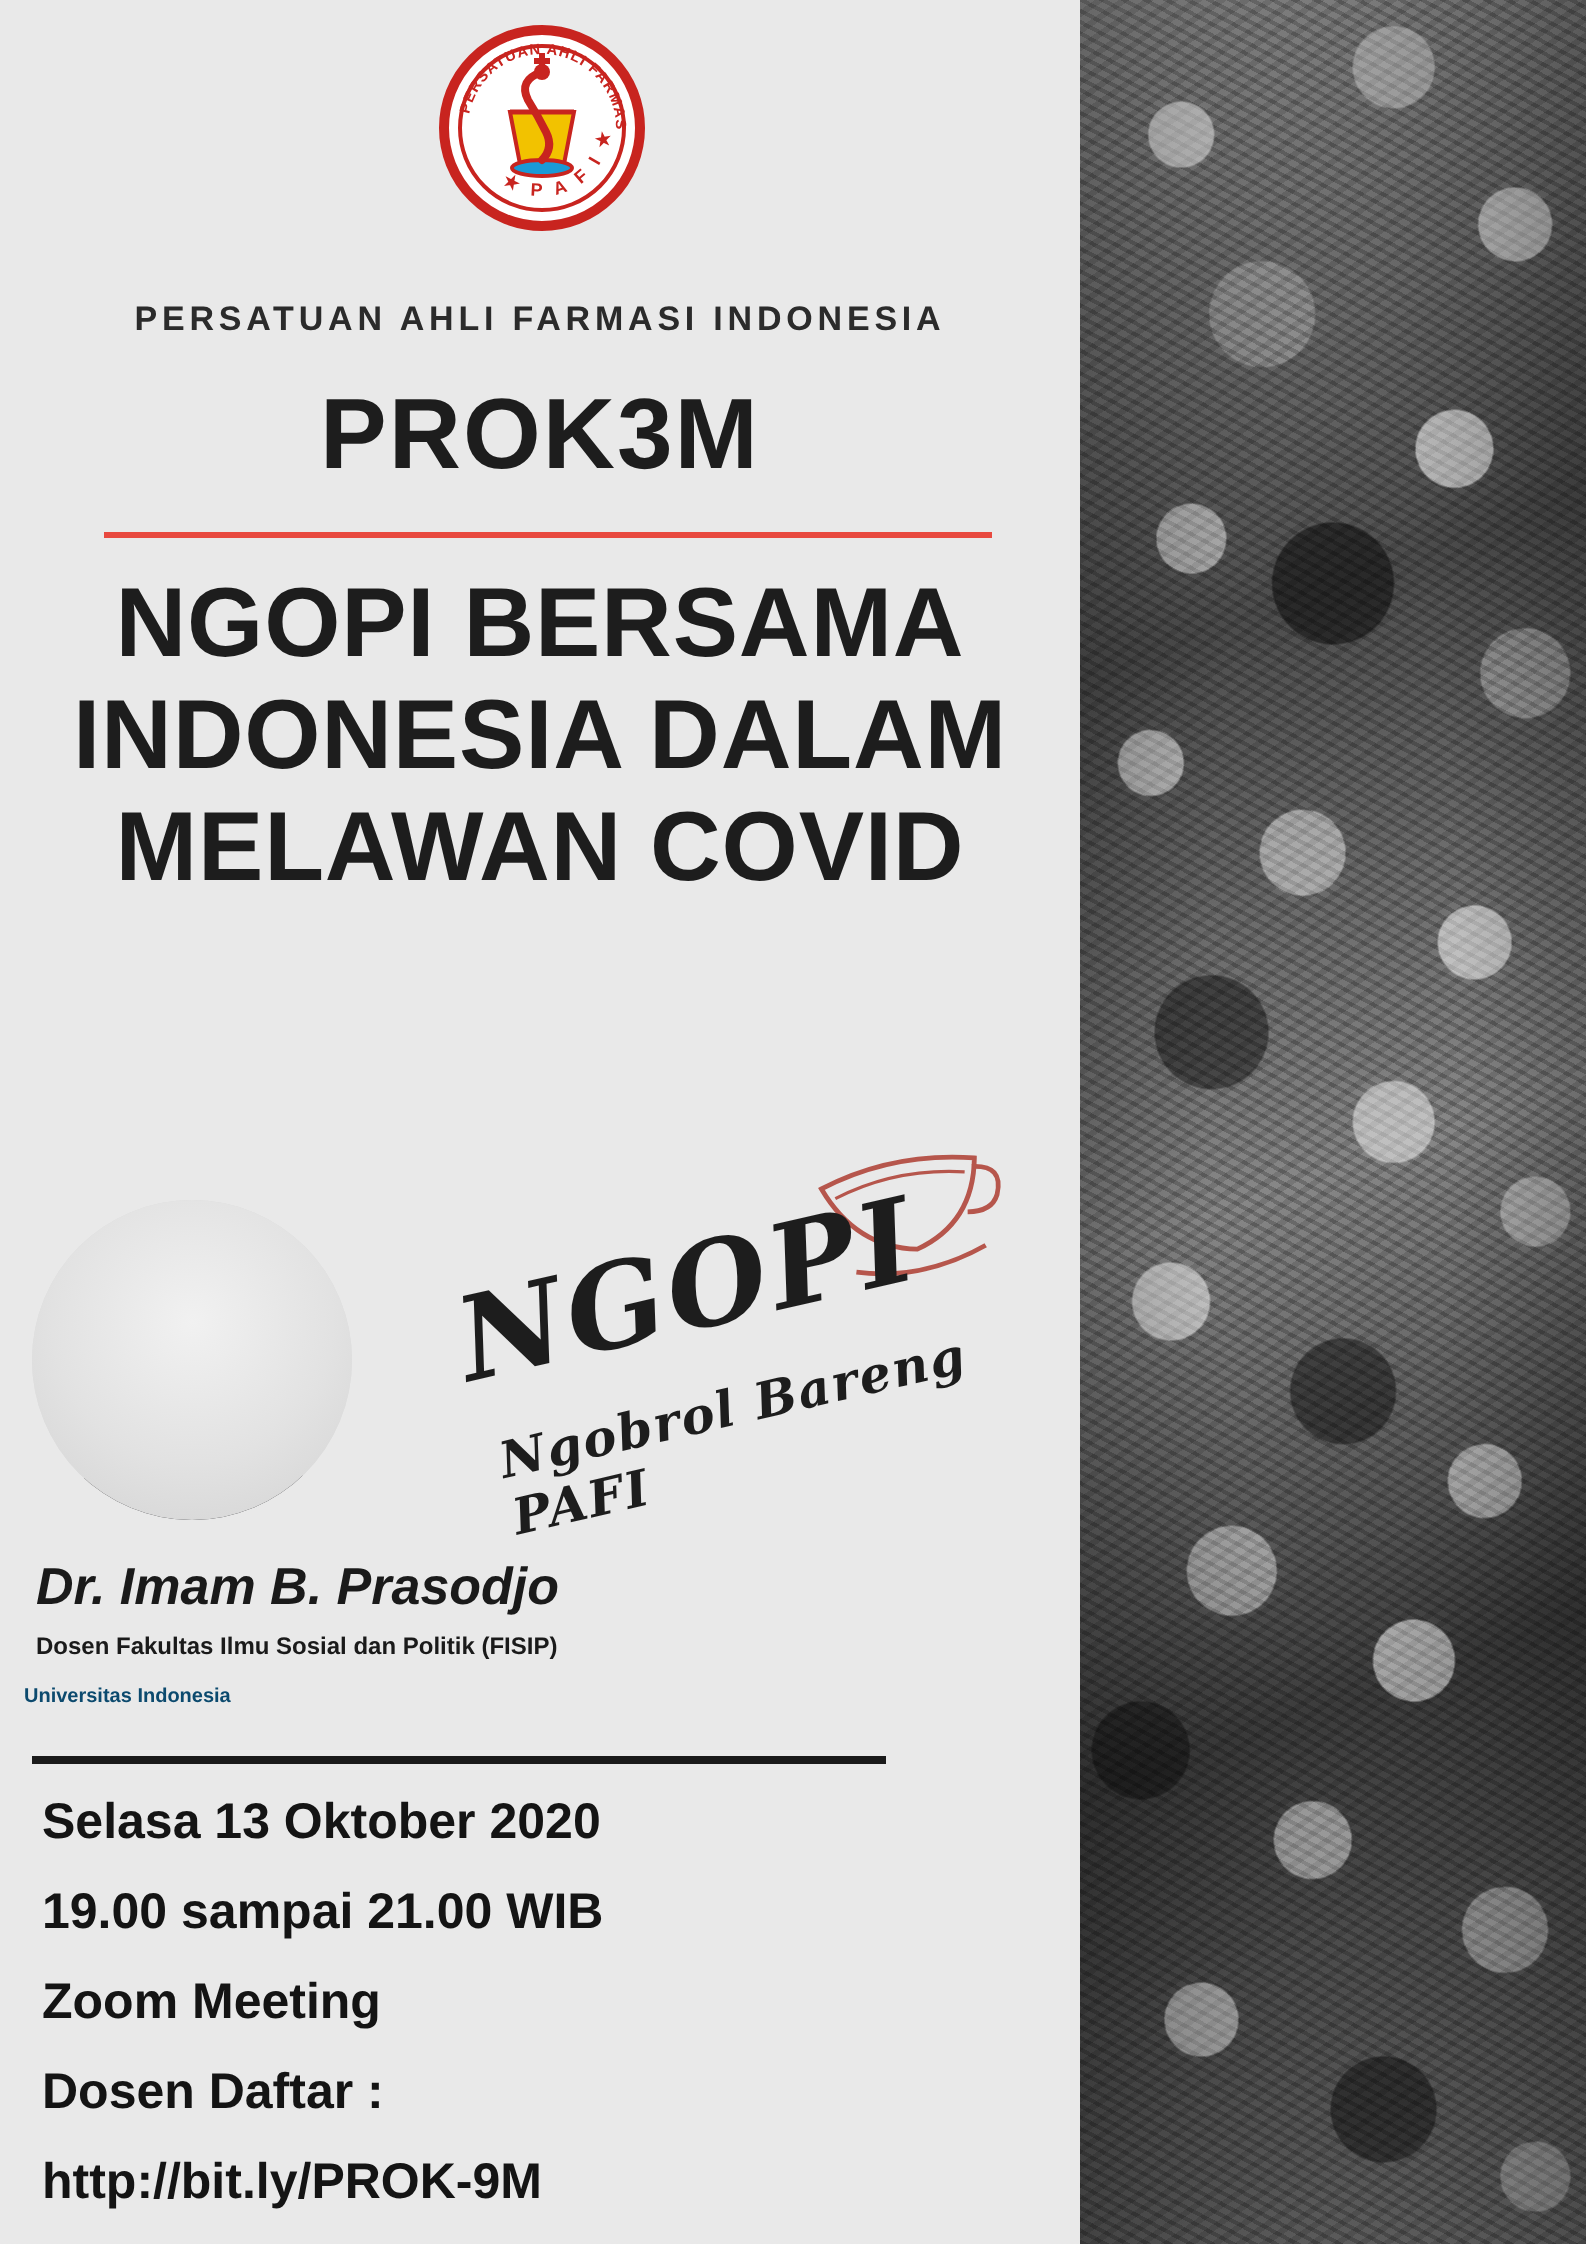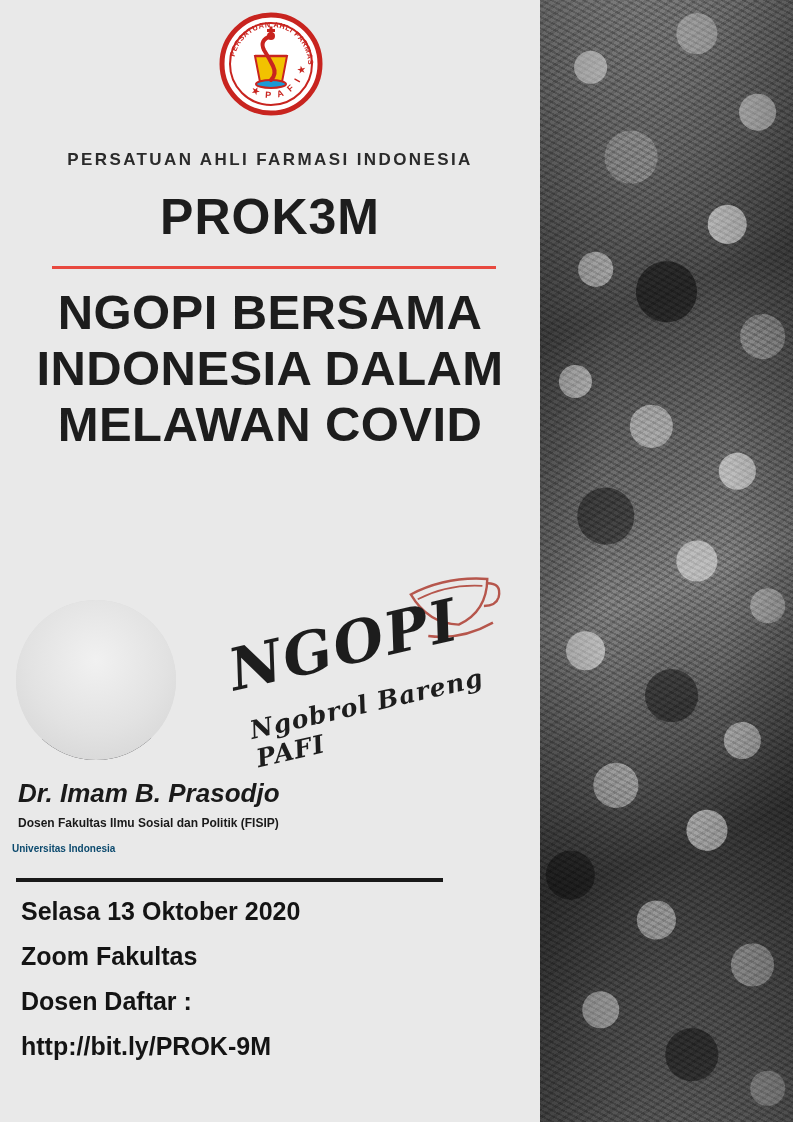--- a/index.html
+++ b/index.html
@@ -323,18 +323,19 @@
   </div>
 
   <div class="speaker-name">Dr. Imam B. Prasodjo</div>
   <div class="speaker-role1">Dosen Fakultas Ilmu Sosial dan Politik (FISIP)</div>
   <div class="speaker-role2">Universitas Indonesia</div>
 
   <div class="rule-black"></div>
 
   <div class="details">
     <div class="line">Selasa 13 Oktober 2020</div>
-    <div class="line">Zoom Fakultas</div>
+    <div class="line">19.00 sampai 21.00 WIB</div>
+    <div class="line">Zoom Meeting</div>
     <div class="line">Dosen Daftar :</div>
     <div class="line">http://bit.ly/PROK-9M</div>
   </div>
 
 </div>
 
 </body></html>

